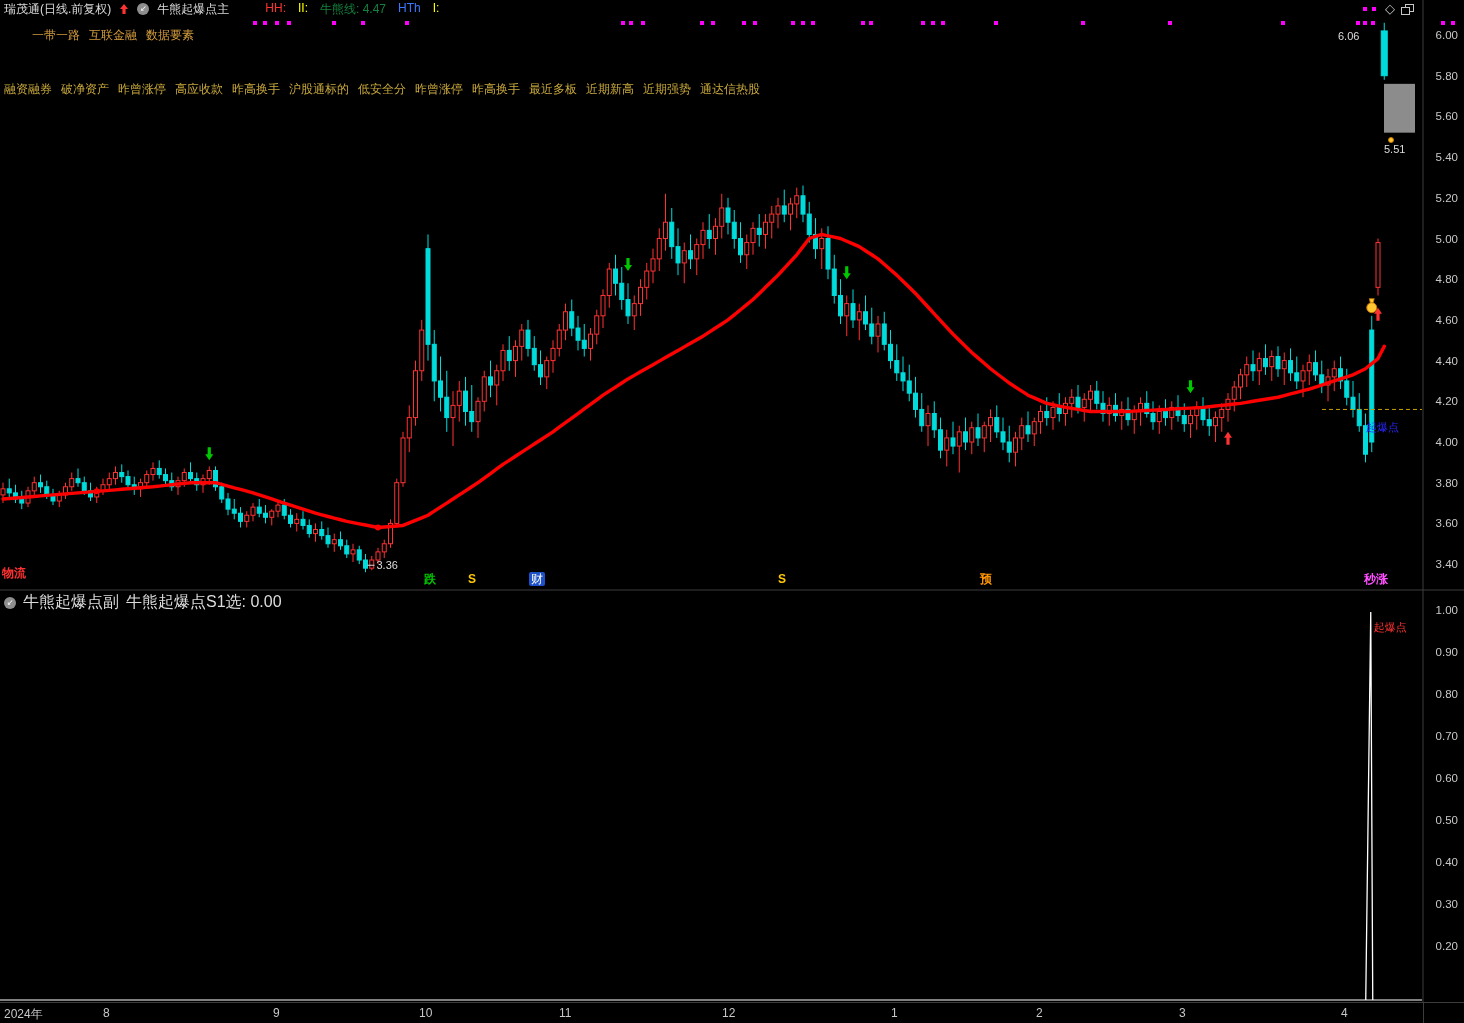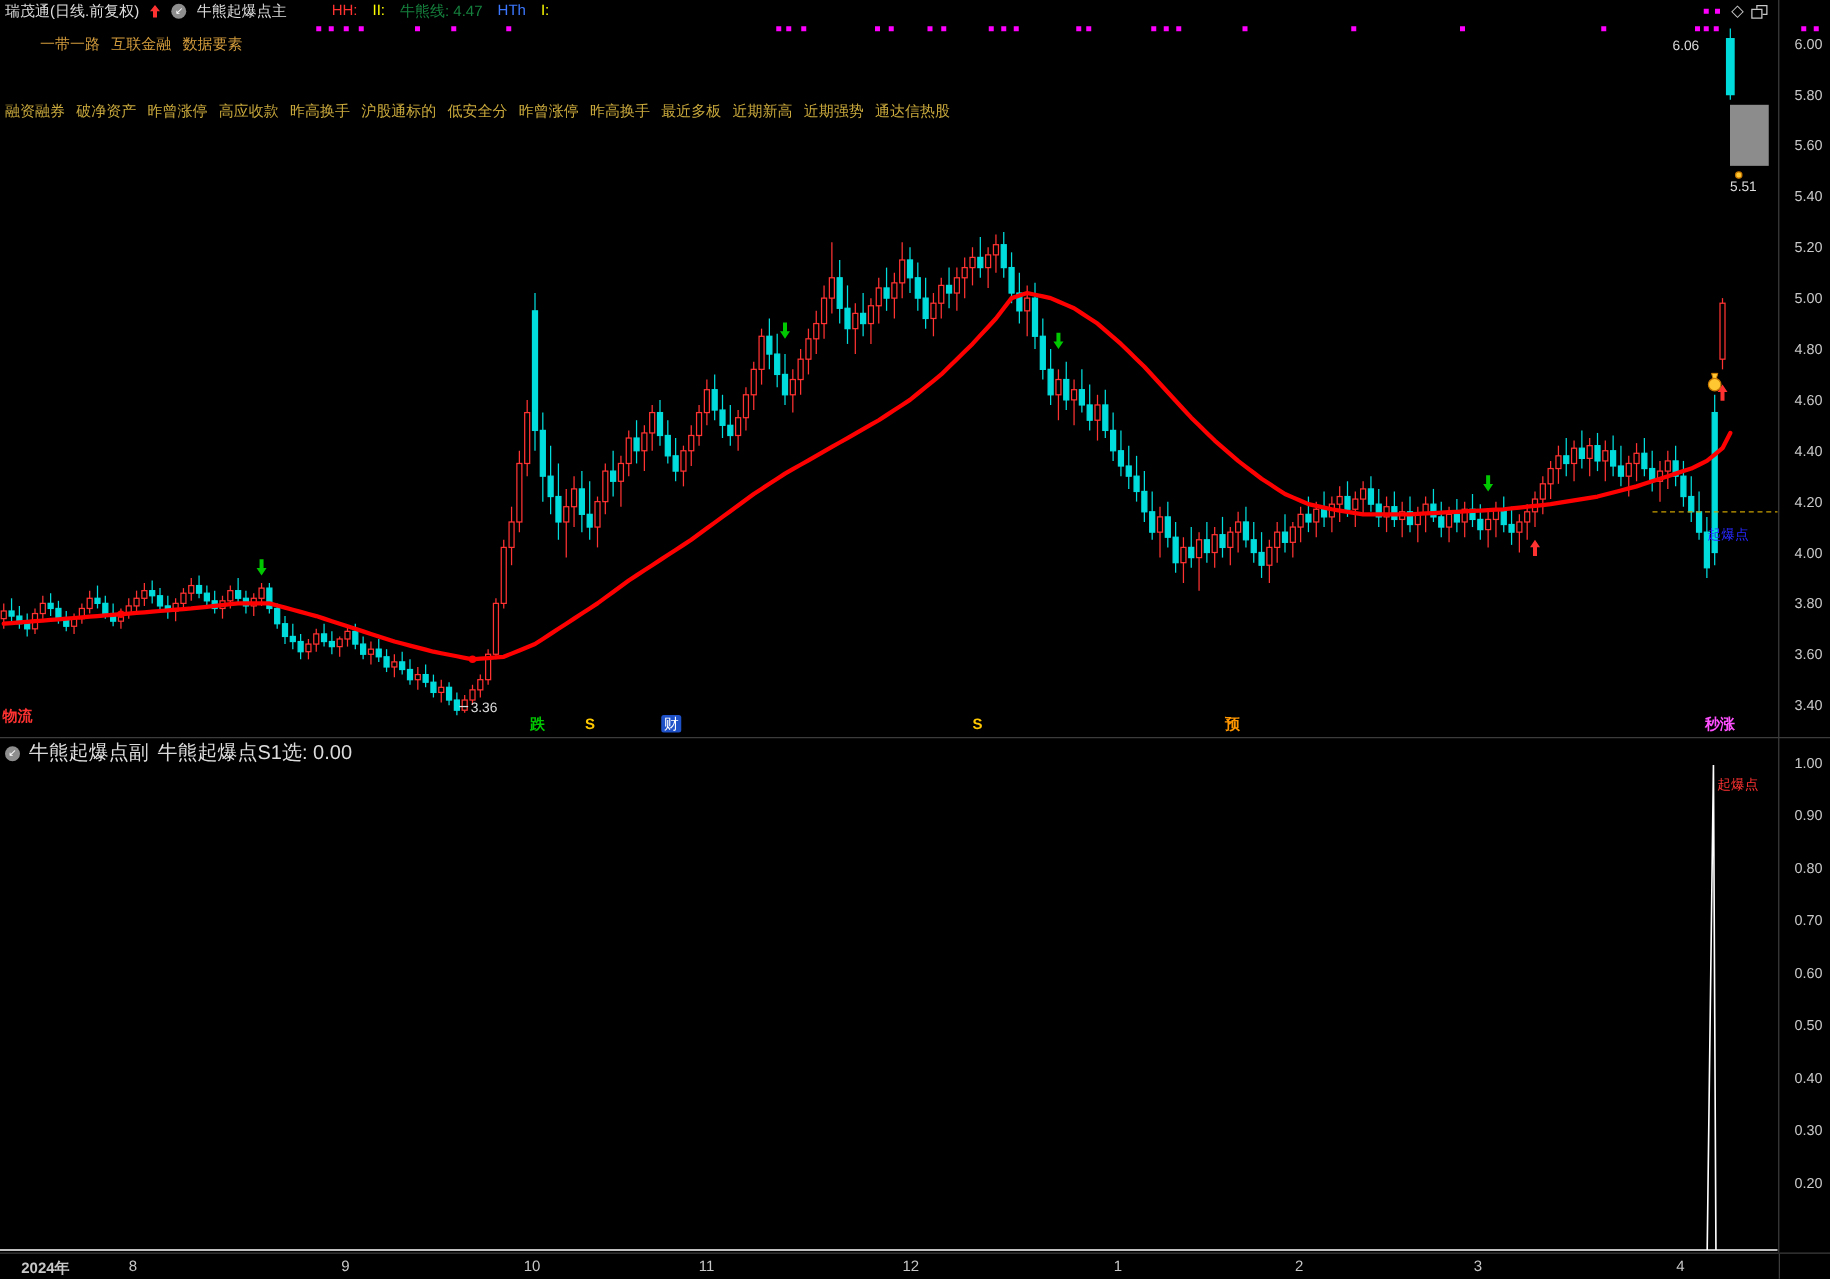--- a/index.html
+++ b/index.html
@@ -604,21 +604,21 @@
 
 <div class="overlay" id="sub-header">
   <span class="ind-icon"></span>
   <span>牛熊起爆点副</span>
   <span>牛熊起爆点S1选: 0.00</span>
 </div>
 
 <div class="overlay" id="bottom-axis">
   <div id="axis-bar-divider"></div>
   <span id="period-label">日线</span>
-<span class="month" style="left: 17px; font-weight: bold;">2024年</span>
+<span class="month" style="left: 4px;">2024年</span>
     <span class="month" style="left: 103px;">8</span>
     <span class="month" style="left: 273px;">9</span>
     <span class="month" style="left: 419px;">10</span>
     <span class="month" style="left: 559px;">11</span>
     <span class="month" style="left: 722px;">12</span>
     <span class="month" style="left: 891px;">1</span>
     <span class="month" style="left: 1036px;">2</span>
     <span class="month" style="left: 1179px;">3</span>
     <span class="month" style="left: 1341px;">4</span>
   </div>

